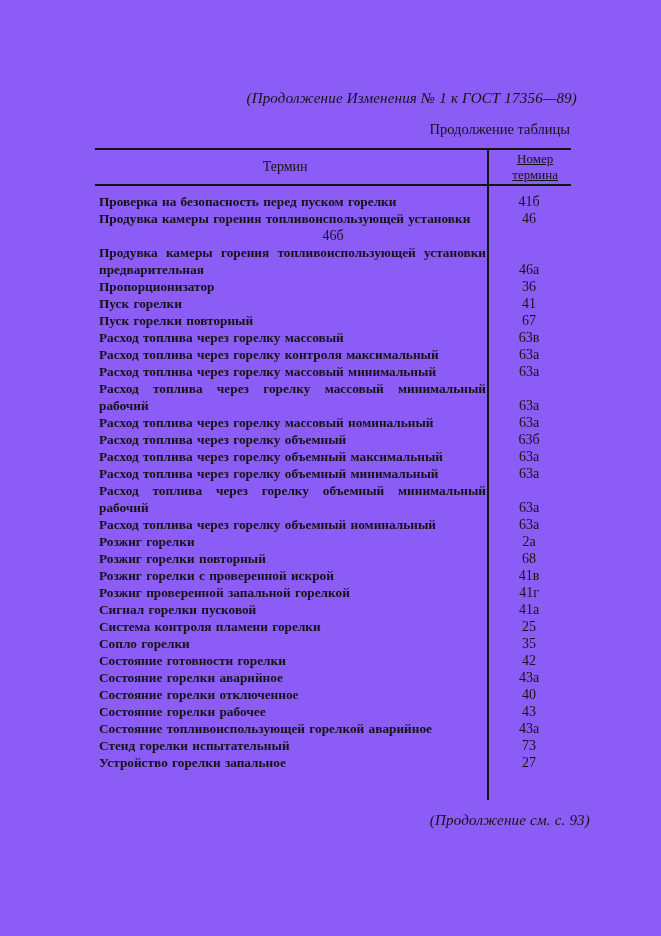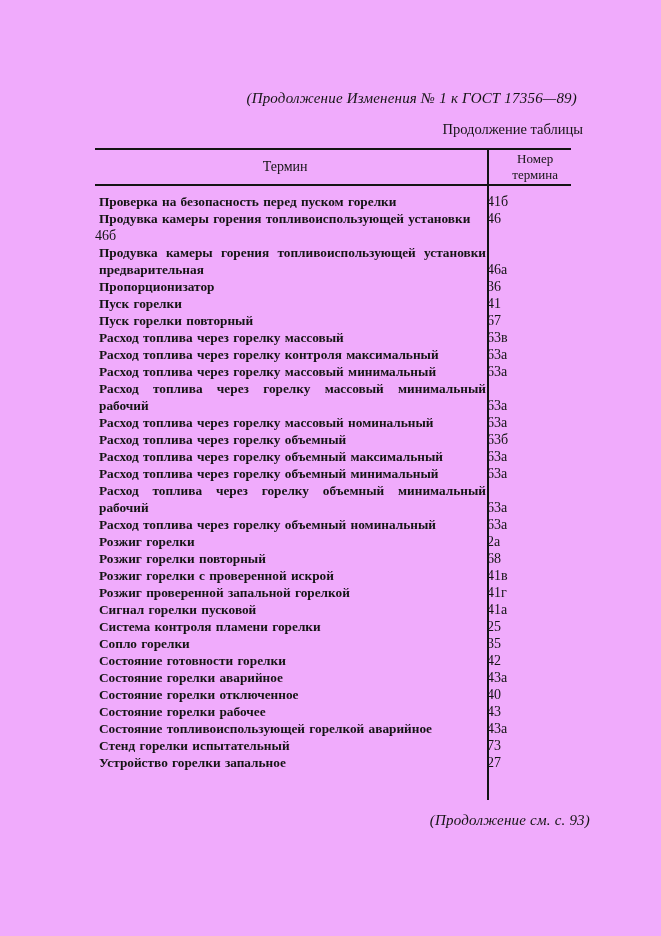--- a/index.html
+++ b/index.html
@@ -1,38 +1,38 @@
 <!DOCTYPE html>
 <html><head>
 <meta charset="utf-8">
 <style>
   html, body { margin: 0; padding: 0; background: #e8e8e8; }
   .page {
     position: relative;
     width: 661px;
     height: 936px;
     margin: 0 auto;
-    background: #f0abfc;
+    background: #8b5cf6;
     color: #141414;
     font-family: "Liberation Serif", "DejaVu Serif", serif;
     overflow: hidden;
   }
   .header-note {
     position: absolute;
     top: 90px;
     right: 84px;
     font-size: 15px;
     font-style: italic;
     letter-spacing: 0.2px;
     white-space: nowrap;
   }
   .table-caption {
     position: absolute;
     top: 121px;
-    right: 78px;
+    right: 91px;
     font-size: 14.5px;
     white-space: nowrap;
   }
   .gost-table {
     position: absolute;
     left: 95px;
     top: 148px;
     width: 476px;
   }
   .thead {
@@ -52,20 +52,21 @@
   }
   .th-num {
     flex: 1;
     display: flex;
     align-items: center;
     justify-content: center;
     text-align: center;
     font-size: 13px;
     line-height: 1.2;
     padding: 0 13px;
+    text-decoration: underline;
   }
   .vline {
     position: absolute;
     left: 392px;
     top: 0;
     width: 2px;
     height: 652px;
     background: #141414;
   }
   .tbody { padding-top: 7px; }
@@ -79,21 +80,21 @@
     padding-left: 4px;
     padding-right: 1px;
     font-weight: bold;
     font-size: 13.3px;
     line-height: 17px;
     text-align: justify;
     word-spacing: 1px;
   }
   .num {
     flex: 1;
-    text-align: left;
+    text-align: center;
     font-size: 14px;
     line-height: 17px;
   }
   .footer-note {
     position: absolute;
     top: 812px;
     right: 71px;
     font-size: 15px;
     font-style: italic;
     letter-spacing: 0.2px;

